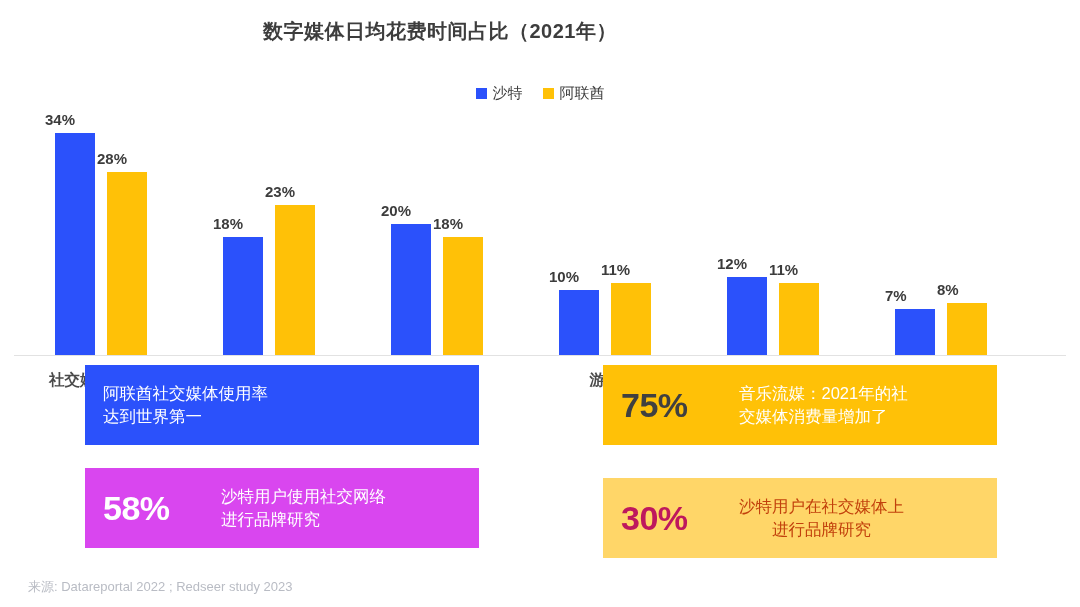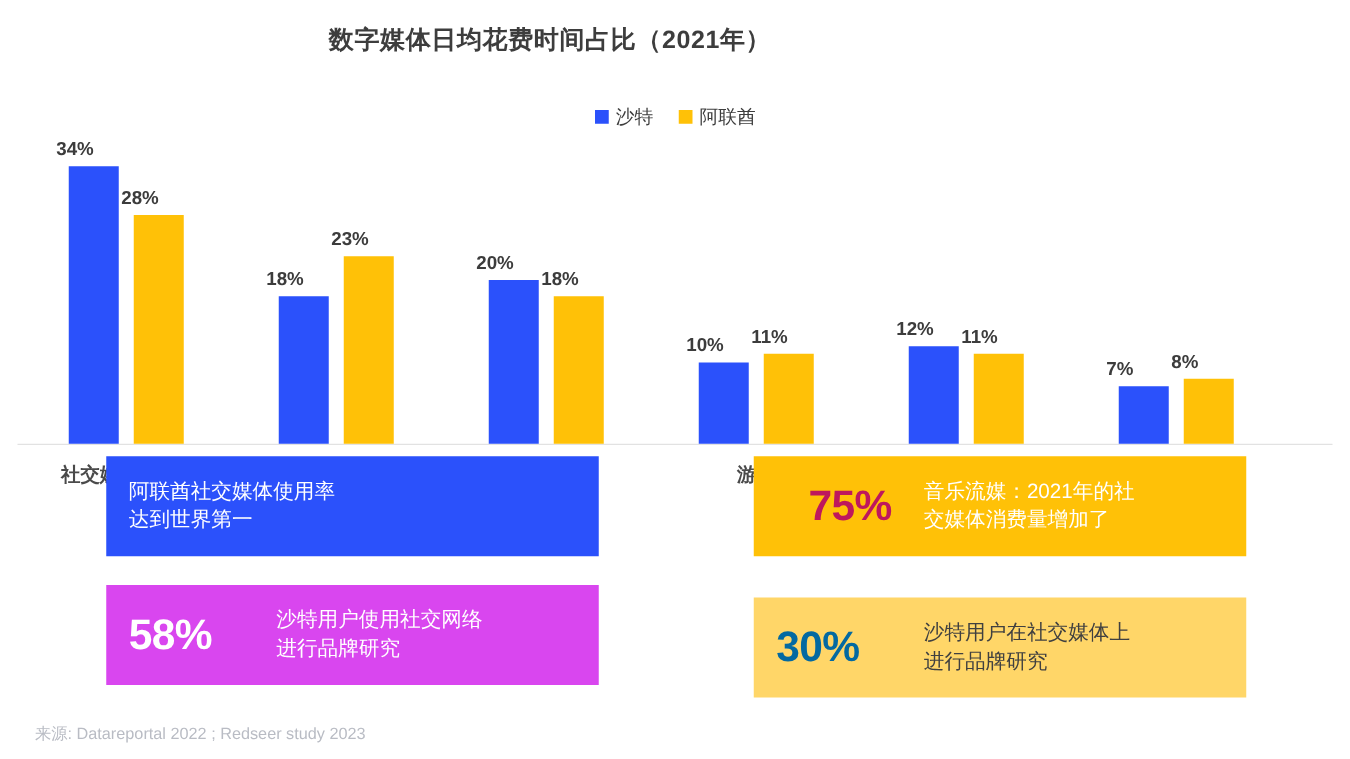--- a/index.html
+++ b/index.html
@@ -185,35 +185,35 @@
   </div>
 
 <div class="cards">
   <div class="card" style="left: 0px; top: 0px; background: rgb(43, 81, 251);">
     <div class="card-text" style="color: rgb(255, 255, 255);">
       <div>阿联酋社交媒体使用率</div>
       <div>达到世界第一</div>
     </div>
   </div>
   <div class="card" style="left: 518px; top: 0px; background: rgb(255, 193, 7);">
-    <div class="card-pct" style="color: #be185d; text-align: center;">75%</div>
+    <div class="card-pct" style="color: #404040;">75%</div>
     <div class="card-text" style="color: rgb(255, 255, 255);">
       <div>音乐流媒：2021年的社</div>
       <div>交媒体消费量增加了</div>
     </div>
   </div>
   <div class="card" style="left: 0px; top: 103px; background: #d946ef; align-items: center;">
     <div class="card-pct" style="color: rgb(255, 255, 255);">58%</div>
     <div class="card-text" style="color: rgb(255, 255, 255);">
       <div>沙特用户使用社交网络</div>
       <div>进行品牌研究</div>
     </div>
   </div>
   <div class="card" style="left: 518px; top: 113px; background: rgb(255, 214, 104);">
-    <div class="card-pct" style="color: #0369a1;">30%</div>
-    <div class="card-text" style="color: #404040;">
+    <div class="card-pct" style="color: #be185d;">30%</div>
+    <div class="card-text" style="color: #c2410c; text-align: center;">
       <div>沙特用户在社交媒体上</div>
       <div>进行品牌研究</div>
     </div>
   </div>
 </div>
 
 <div class="source">来源: Datareportal 2022 ; Redseer study 2023</div>
 
 </body></html>

